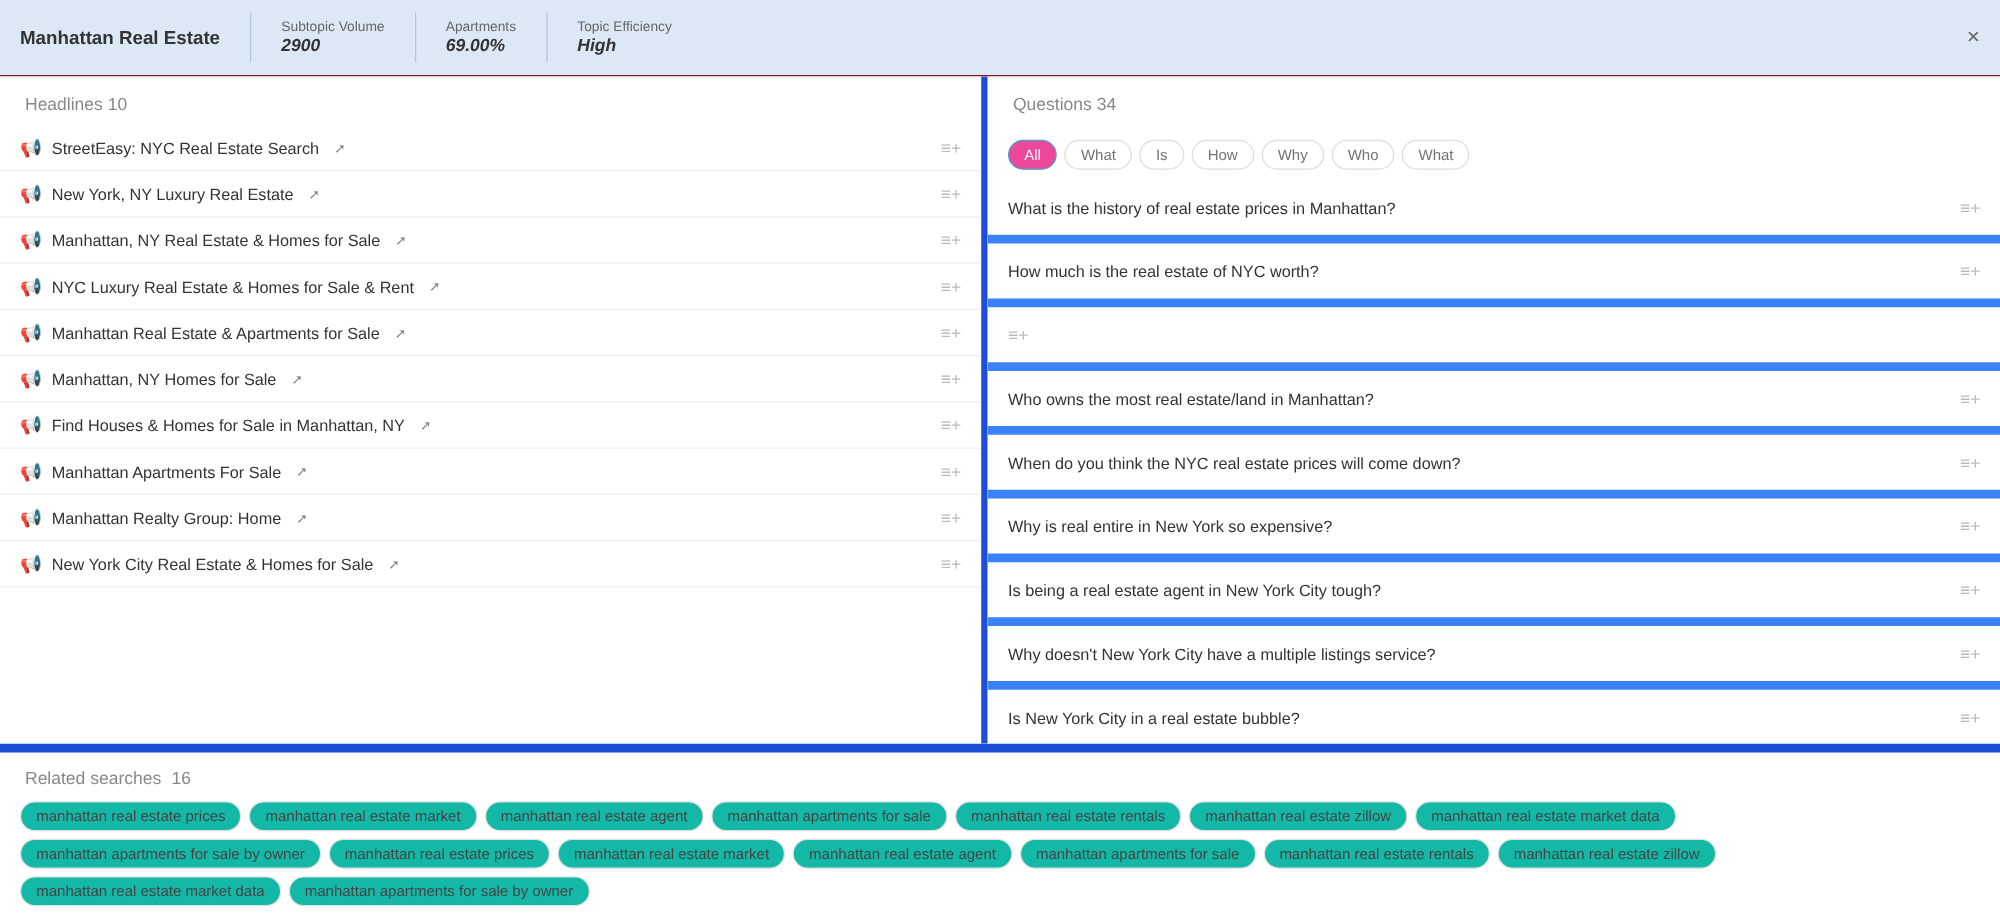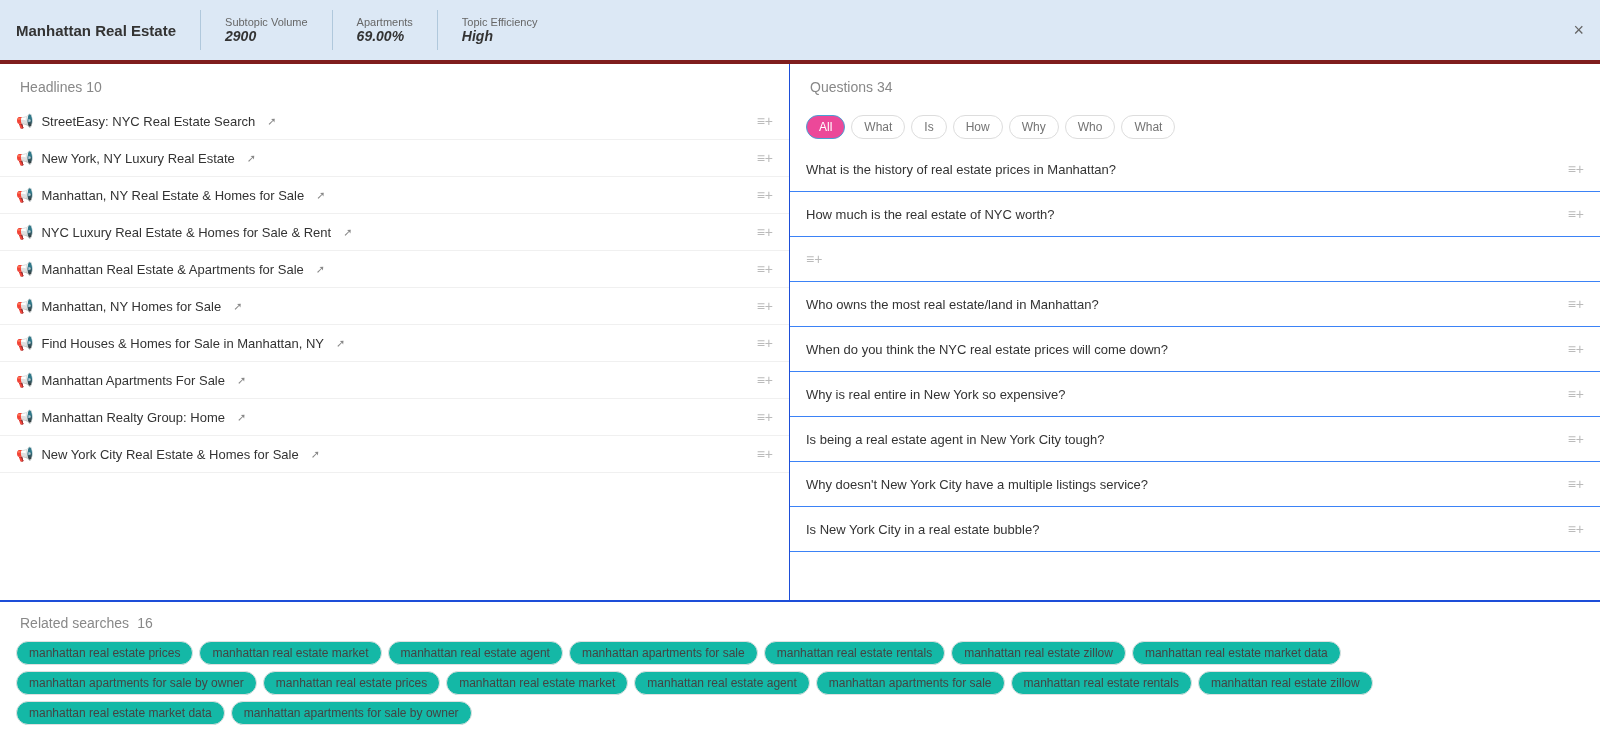--- a/index.html
+++ b/index.html
@@ -4,37 +4,37 @@
   <style>
     * { box-sizing: border-box; margin: 0; padding: 0; }
     body { font-family: -apple-system, BlinkMacSystemFont, 'Segoe UI', sans-serif; font-size: 14px; background: #fff; color: #333; }
 
     .top-bar {
       background: #dce8f5;
       padding: 10px 16px;
       display: flex;
       align-items: center;
       gap: 24px;
-      border-bottom: 4px solid #7f1d1d;
+      border-bottom: 1px solid #7f1d1d;
       position: relative;
     }
     .top-bar-title { font-weight: 700; font-size: 15px; }
     .top-bar-meta { display: flex; gap: 24px; }
     .meta-item { display: flex; flex-direction: column; }
     .meta-label { font-size: 11px; color: #666; }
     .meta-value { font-weight: 700; font-size: 14px; font-style: italic; }
     .close-btn {
       position: absolute; right: 16px; top: 50%; transform: translateY(-50%);
       background: none; border: none; cursor: pointer; font-size: 18px; color: #666;
     }
     .separator { width: 1px; height: 40px; background: #b0c8dc; }
 
     .left-panel {
       flex: 0 0 790px;
-      border-right: 1px solid #1d4ed8;
+      border-right: 5px solid #1d4ed8;
       overflow-y: auto;
     }
     .right-panel {
       flex: 1;
       overflow-y: auto;
     }
 
     .section-header {
       padding: 14px 16px 8px;
       font-weight: 700;
@@ -74,21 +74,21 @@
       background: #ec4899;
       color: #fff;
       border-color: #4a9fd4;
     }
 
     .question-item {
       display: flex;
       align-items: center;
       justify-content: space-between;
       padding: 14px 16px;
-      border-bottom: 1px solid #3b82f6;
+      border-bottom: 7px solid #3b82f6;
       text-align: center;
     }
     .question-text { font-size: 13px; color: #333; }
     .related-header {
       font-weight: 700;
       font-size: 15px;
       margin-bottom: 10px;
     }
     .related-header span { font-weight: 400; color: #888; font-size: 14px; margin-left: 4px; }
 
@@ -116,21 +116,21 @@
     }
 
     .panels-row {
       display: flex;
       flex: 1;
       overflow: hidden;
       min-height: 0;
     }
 
     .bottom-bar {
-      border-top: 2px solid #1d4ed8;
+      border-top: 7px solid #1d4ed8;
       padding: 12px 16px;
       background: #fff;
     }
   </style>
 </head>
 <body>
 
 <div class="full-layout">
 
   <div class="top-bar">

